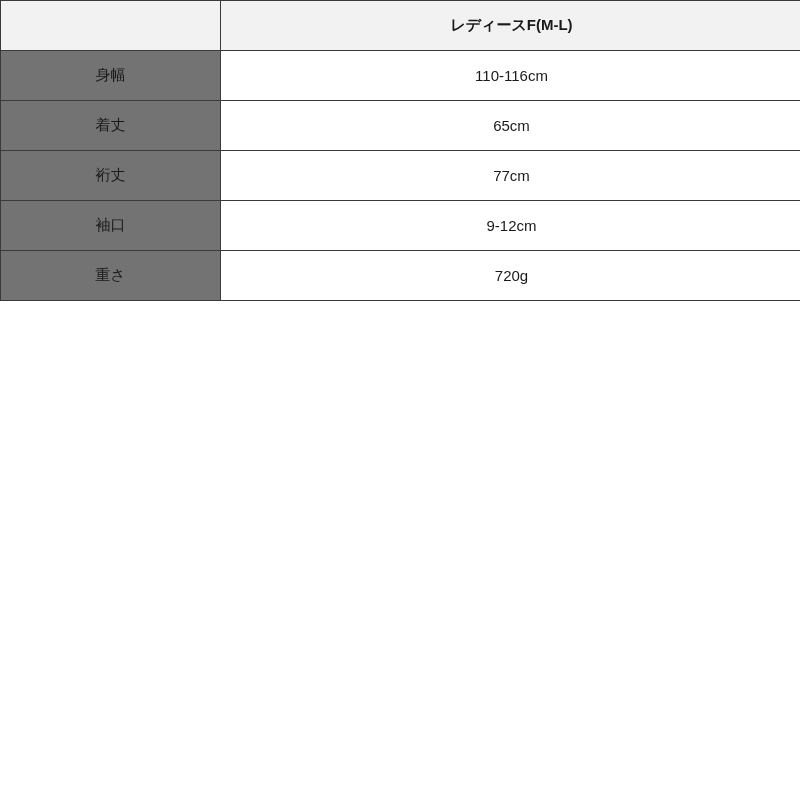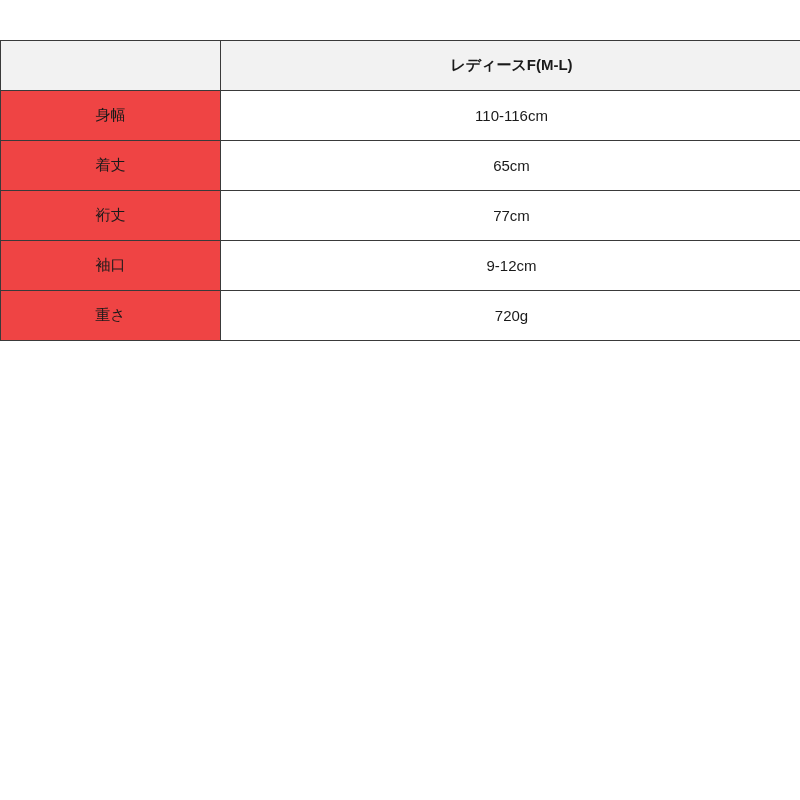--- a/index.html
+++ b/index.html
@@ -12,21 +12,20 @@
     height: 800px;
     font-family: "Liberation Sans", "DejaVu Sans", sans-serif;
     color: #1a1a1a;
     overflow: hidden;
   }
   .page {
     width: 800px;
     height: 609px;
     position: relative;
     background: #ffffff;
-    margin-top: 40px;
   }
   table.size-table {
     border-collapse: collapse;
     width: 800px;
     table-layout: fixed;
   }
   table.size-table td,
   table.size-table th {
     border: 1px solid #3a3a3a;
     padding: 0;
@@ -50,21 +49,21 @@
     background: #f2f2f2;
   }
   .body-row td {
     height: 49px;
     font-size: 15px;
     text-align: center;
     vertical-align: middle;
     background: #ffffff;
   }
   .body-row td.cell-label {
-    background: #ef4444;
+    background: #737373;
     font-weight: normal;
   }
   
   table.size-table {
     border-top: 1px solid #3a3a3a;
     border-bottom: 1px solid #3a3a3a;
   }
 </style>
 </head>
 <body>

